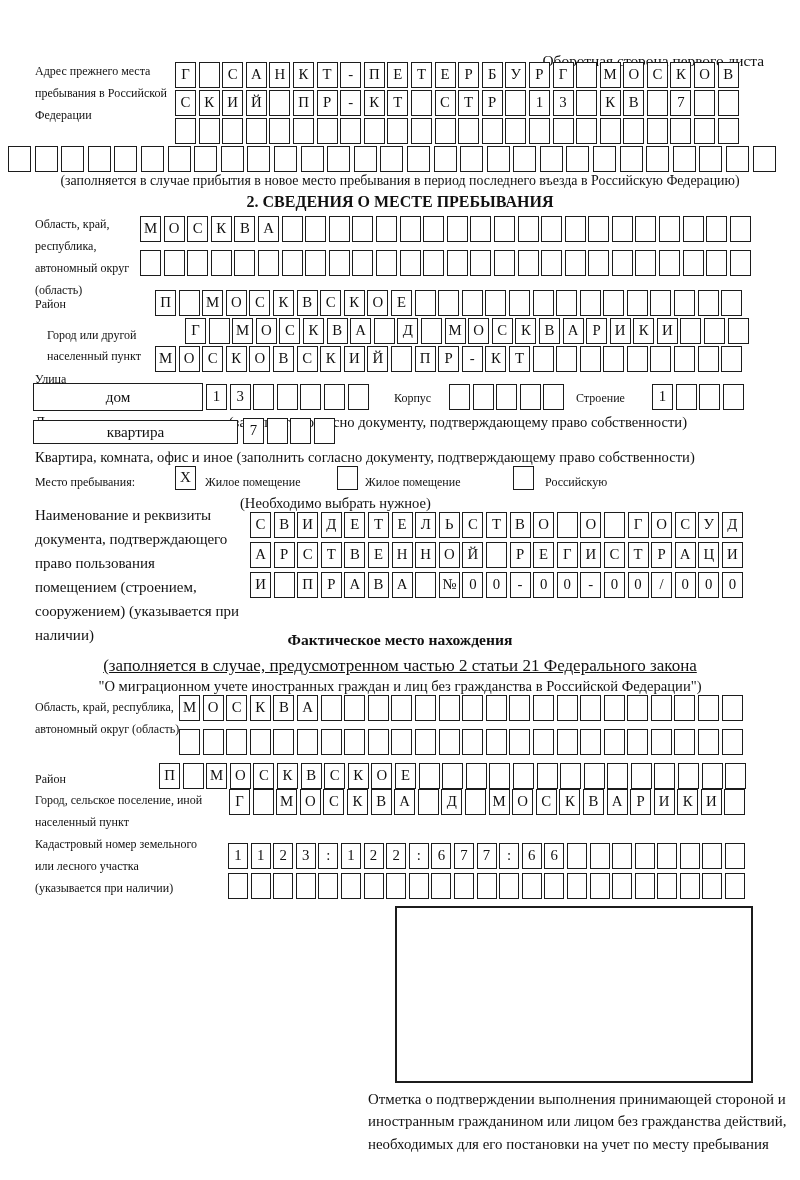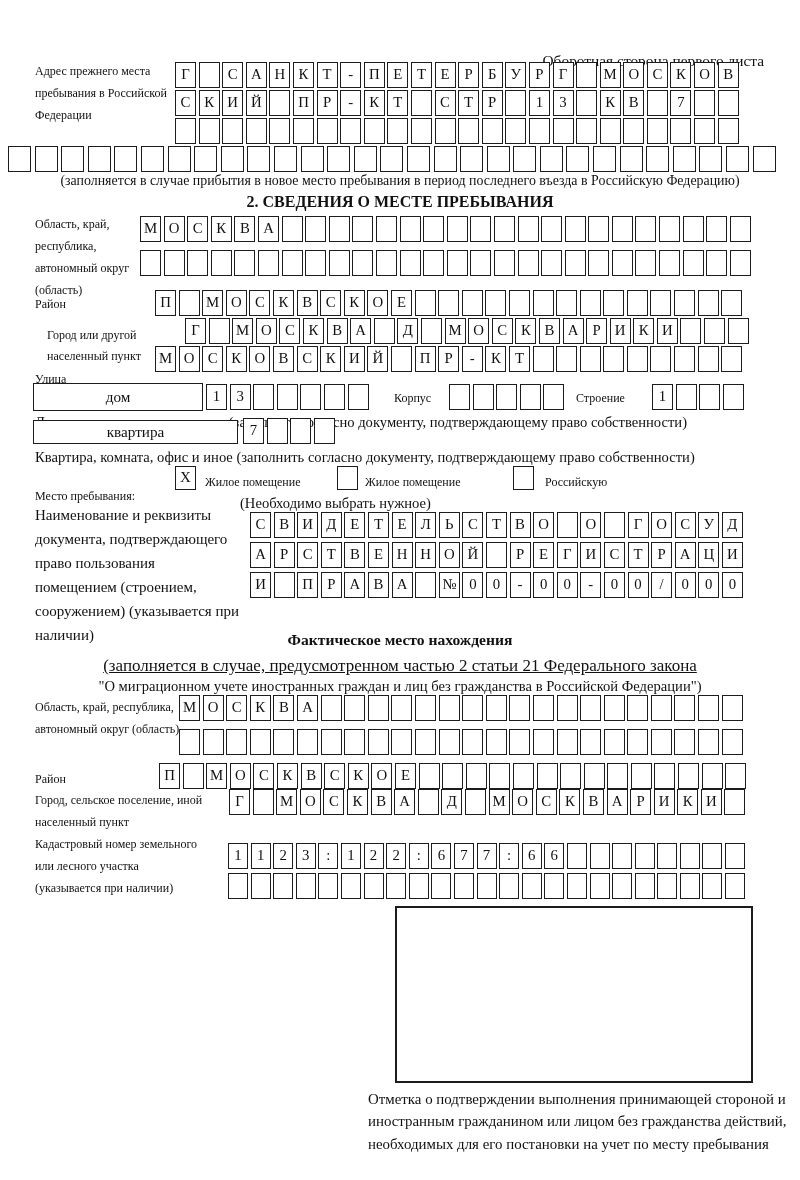--- a/index.html
+++ b/index.html
@@ -315,21 +315,21 @@
 
   <div class="bigbox" style="left:33px;top:420px;width:205px;height:24px;">квартира</div>
   <div class="boxrow" style="left:243px;top:418px;">
       <div class="cell">7</div>
       <div class="cell"></div>
       <div class="cell"></div>
       <div class="cell"></div>
     </div>
   <div class="abs note" style="left:35px;top:449px;font-size:14.6px;">Квартира, комната, офис и иное (заполнить согласно документу, подтверждающему право собственности)</div>
 
-  <div class="abs lbl" style="left:35px;top:485px;">Место пребывания:</div>
+  <div class="abs lbl" style="left:35px;top:471px;">Место пребывания:</div>
   <div class="chk" style="left:175px;top:466px;">X</div>
   <div class="abs lbl" style="left:205px;top:471px;">Жилое помещение</div>
   <div class="chk" style="left:337px;top:466px;"></div>
   <div class="abs lbl" style="left:365px;top:471px;">Жилое помещение</div>
   <div class="chk" style="left:513px;top:466px;"></div>
   <div class="abs lbl" style="left:545px;top:471px;">Российскую</div>
   <div class="abs note" style="left:240px;top:495px;font-size:14.6px;">(Необходимо выбрать нужное)</div>
 
   <div class="abs lbl" style="left:35px;top:503px;width:205px;line-height:24px;font-size:15px;">Наименование и реквизиты документа, подтверждающего право пользования помещением (строением, сооружением) (указывается при наличии)</div>
   <div class="boxrow" style="left:250px;top:512px;">

